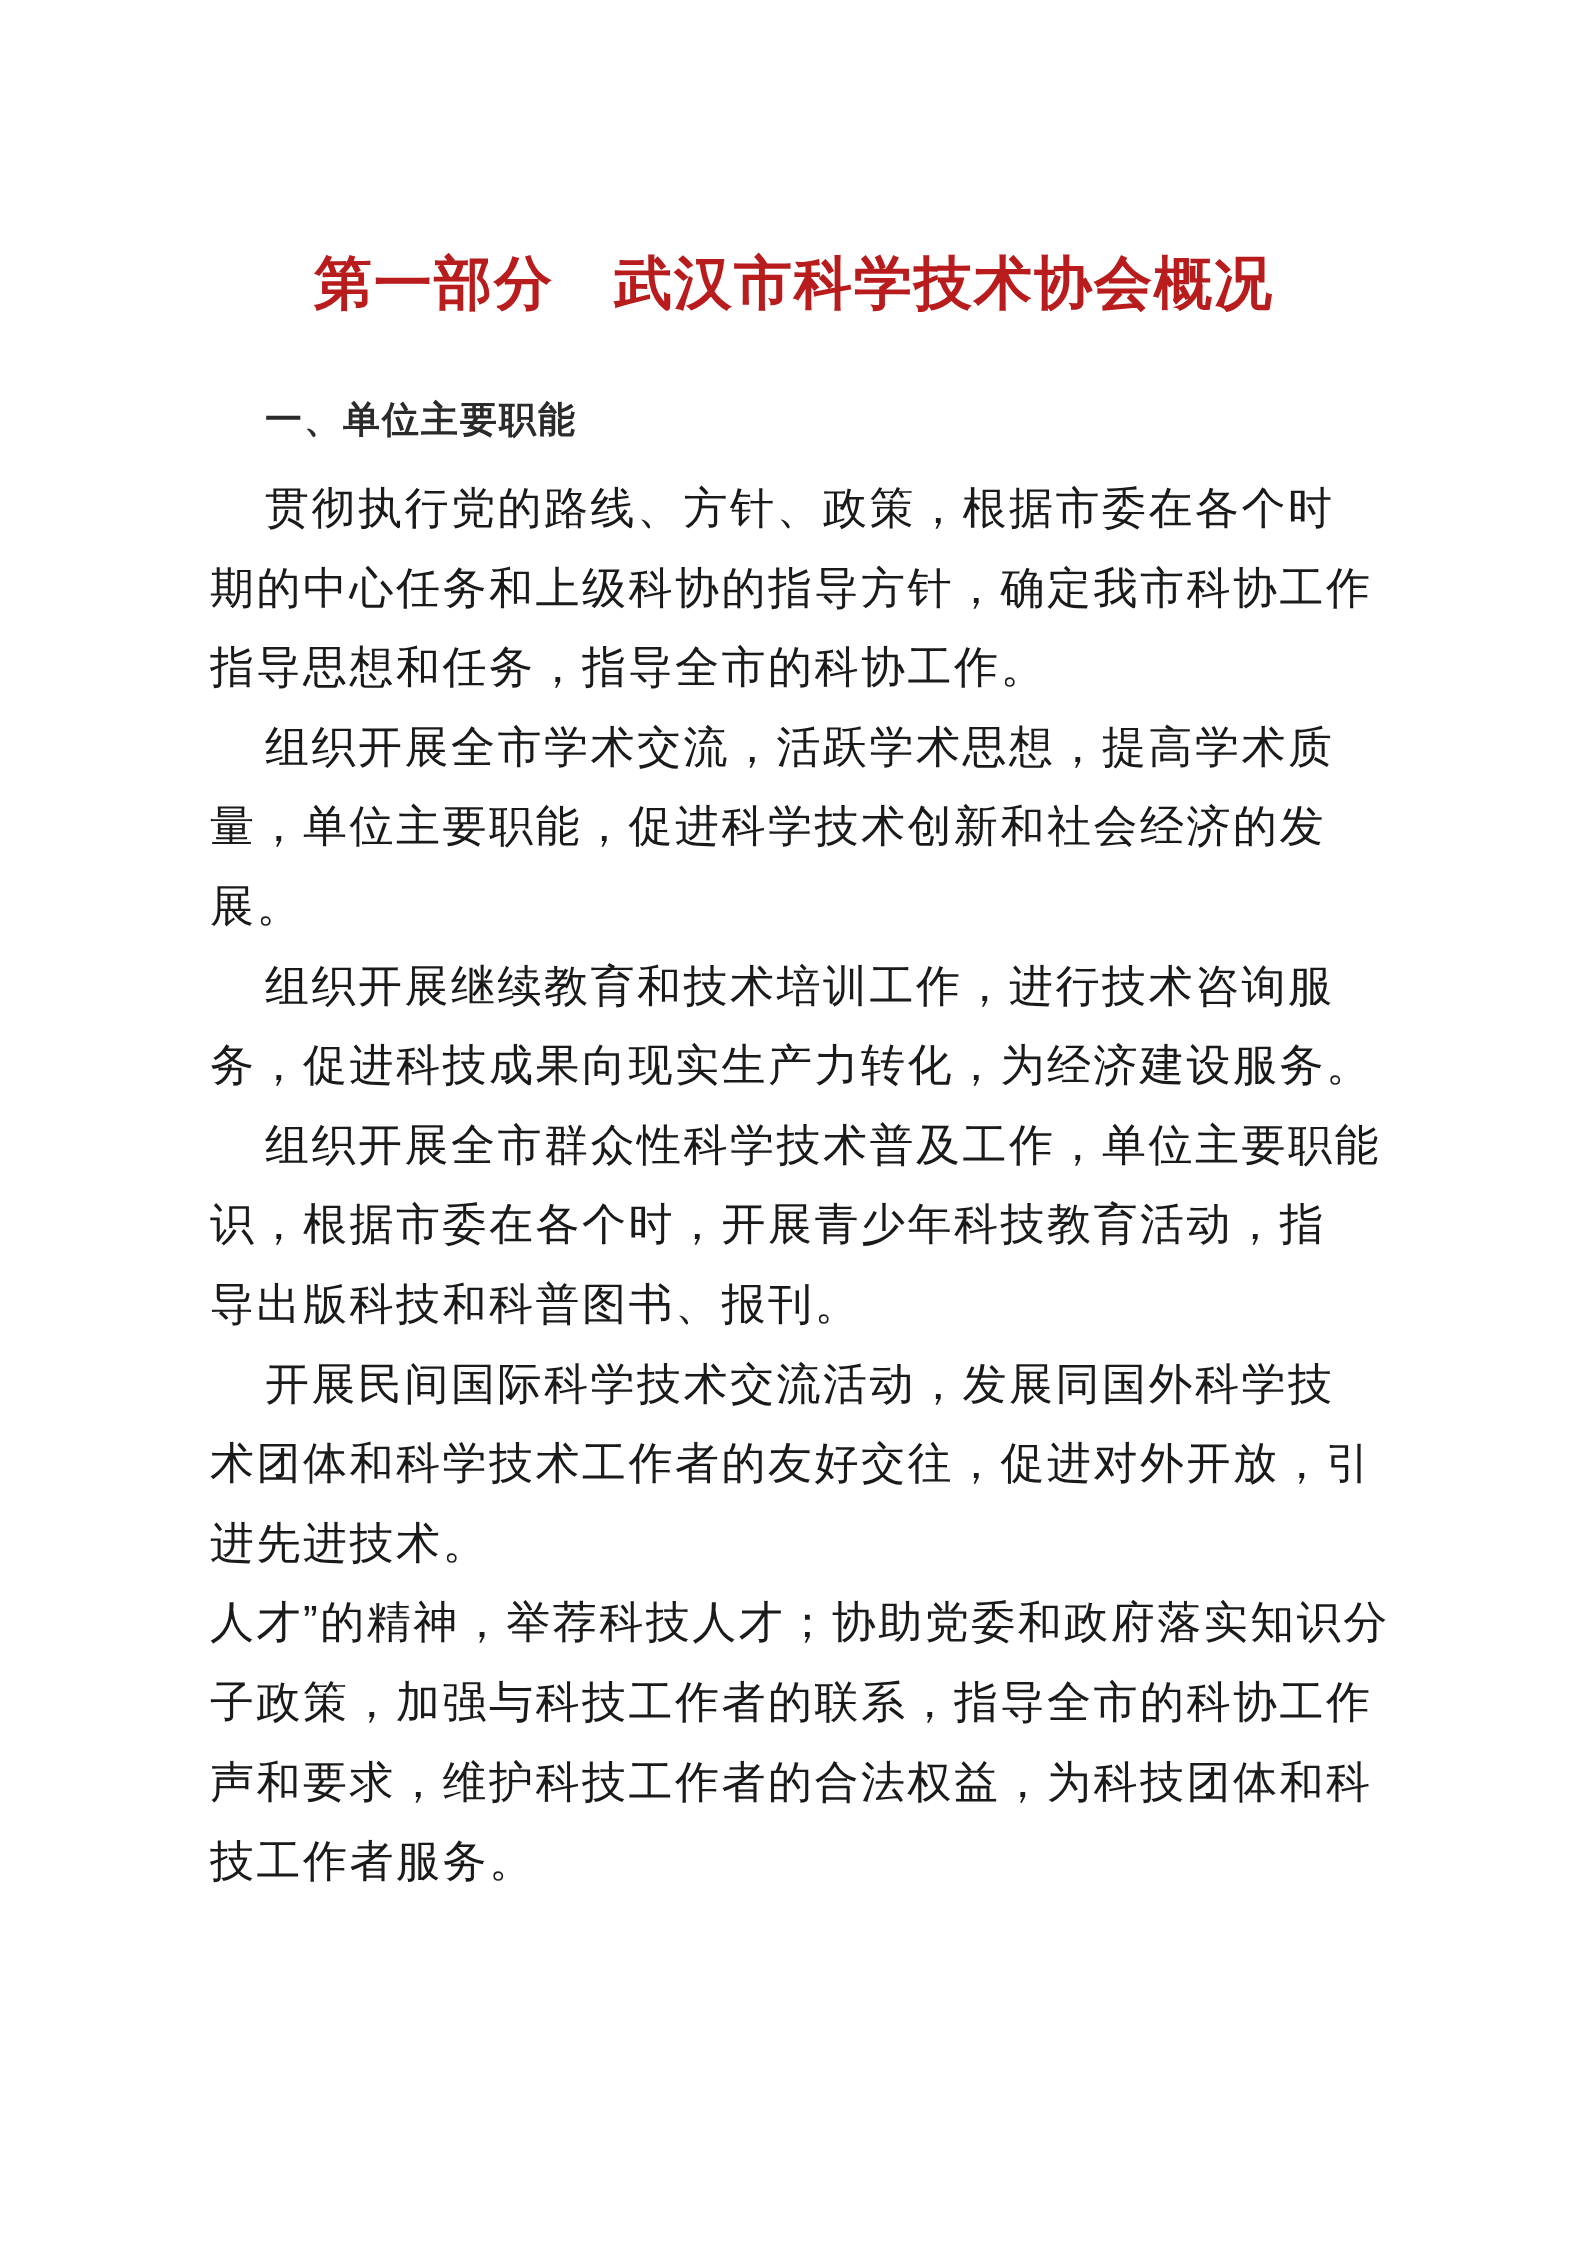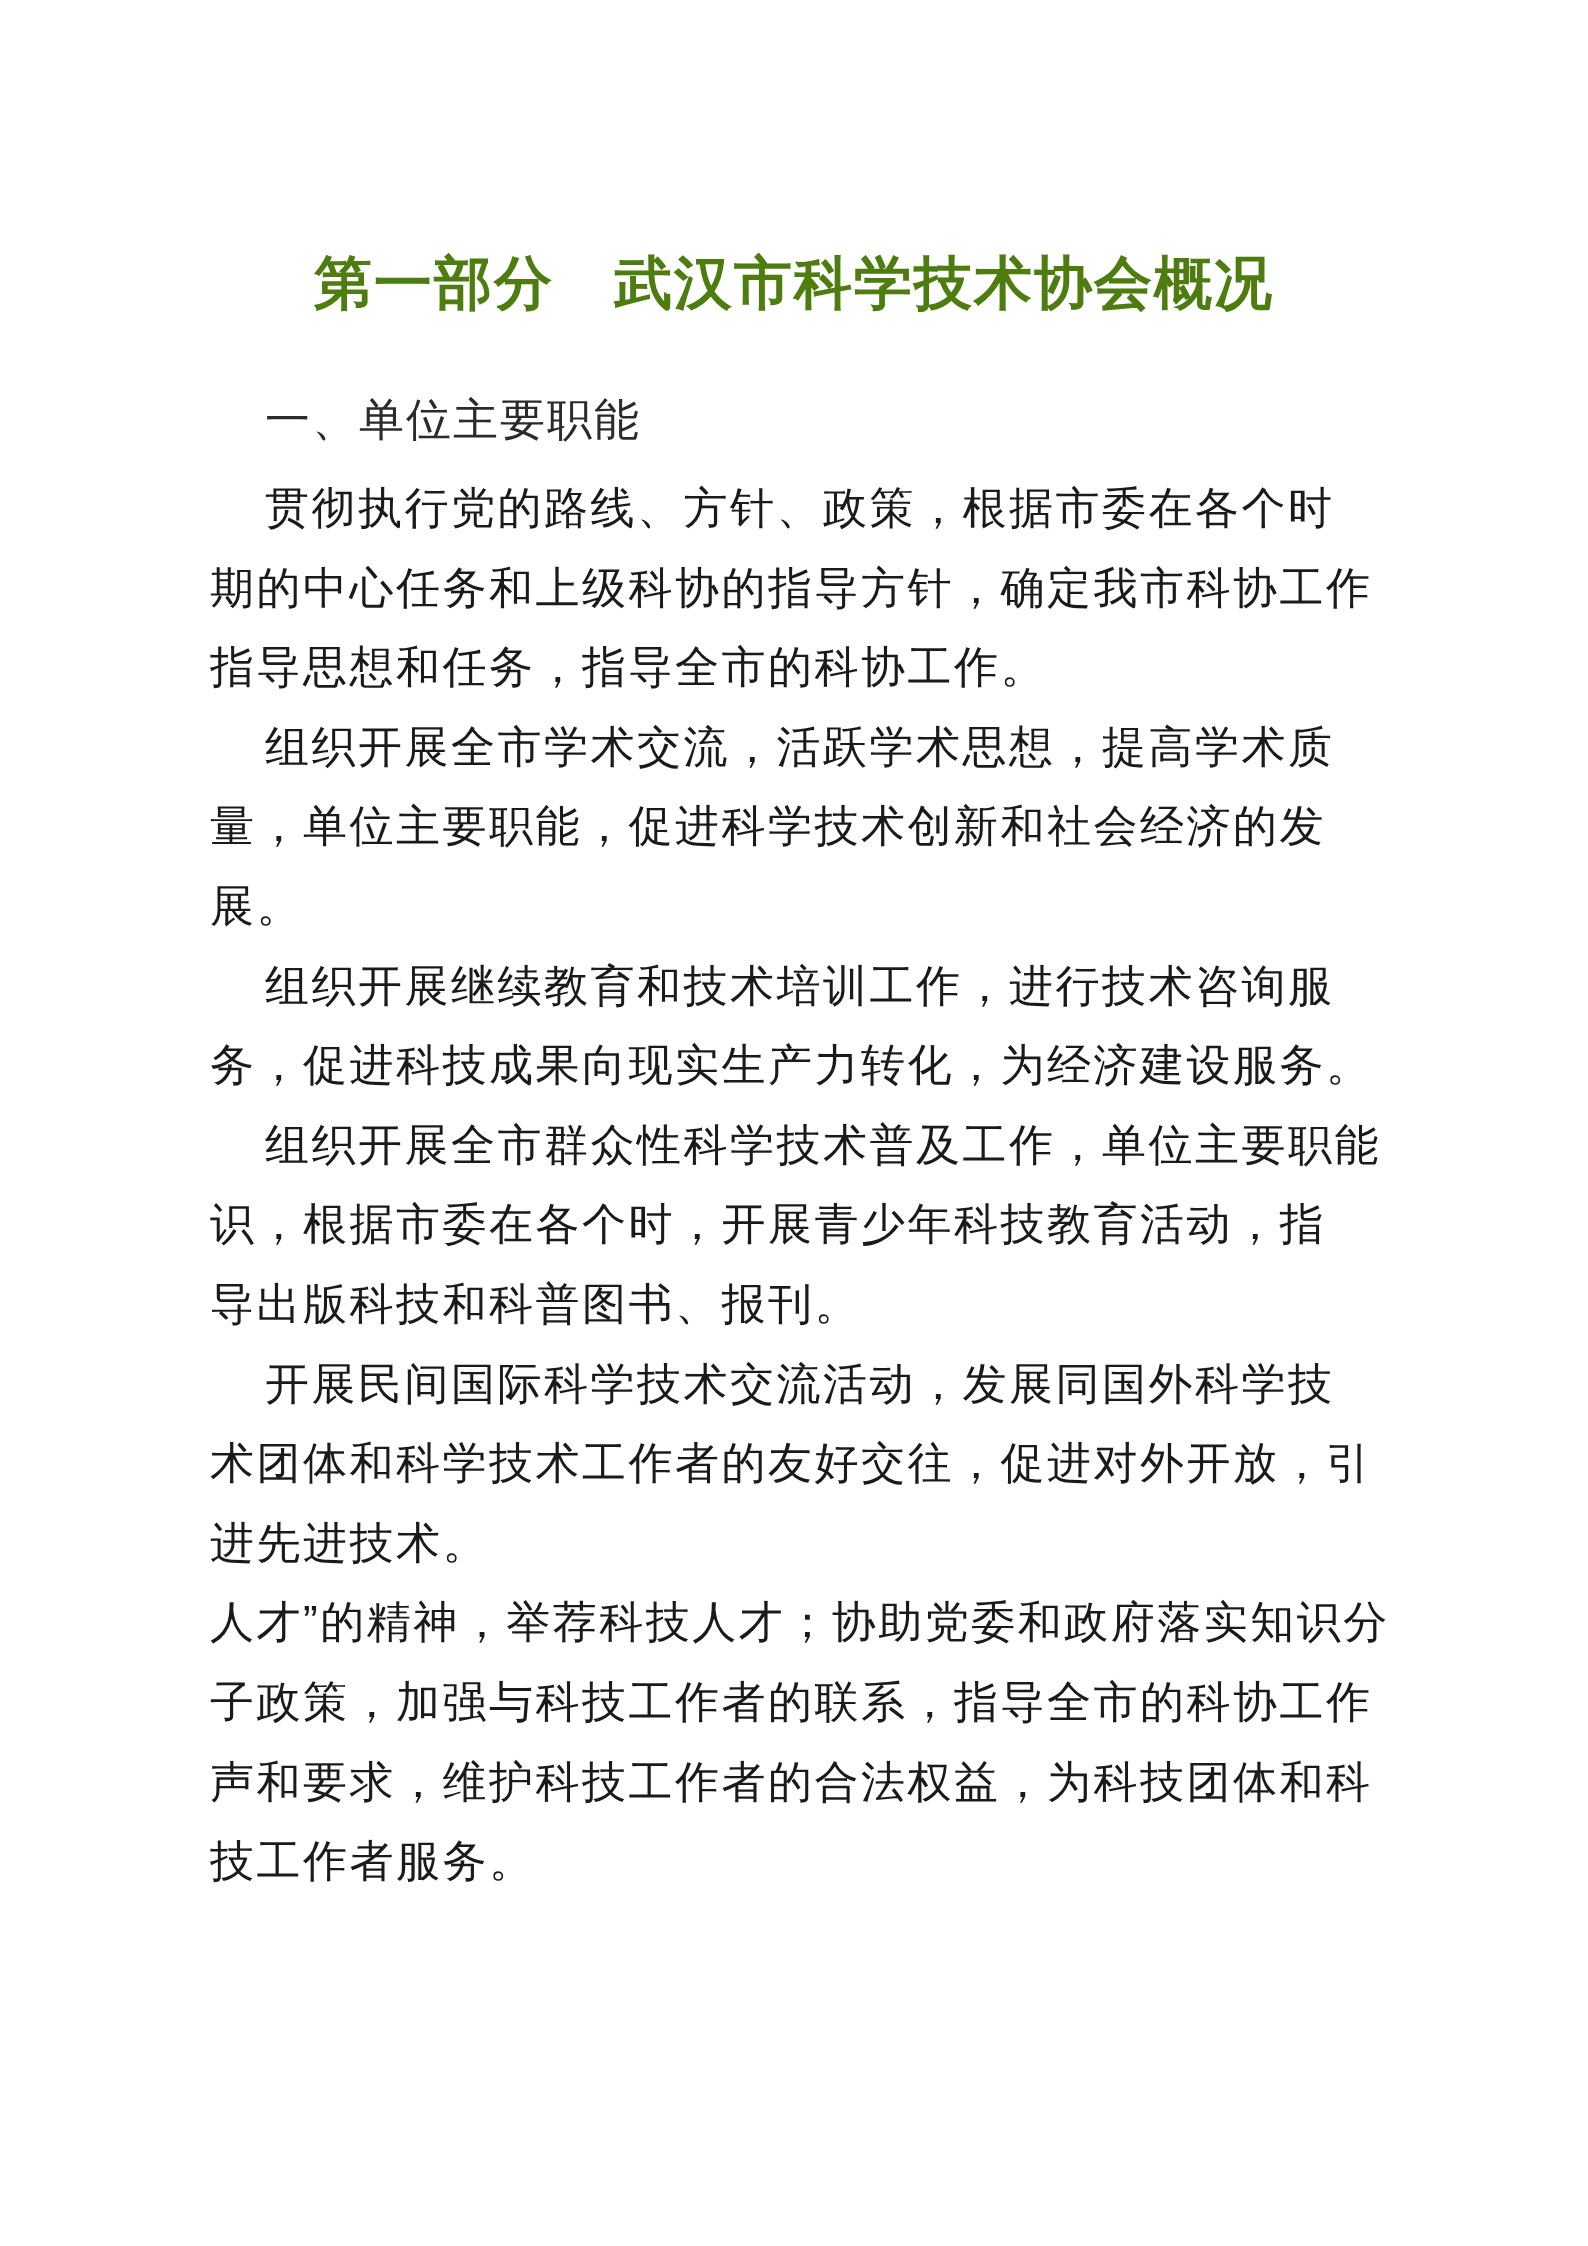--- a/index.html
+++ b/index.html
@@ -16,28 +16,28 @@
   }
   .doc-title {
     margin: 0;
     padding-top: 250px;
     text-align: center;
     font-family: "Liberation Sans", sans-serif;
     font-weight: 700;
     font-size: 58px;
     line-height: 66px;
     letter-spacing: 2px;
-    color: #4d7c0f;
+    color: #b91c1c;
   }
   .section-heading {
     margin: 77px 210px 0 210px;
     padding-left: 55px;
     font-family: "Liberation Sans", sans-serif;
-    font-weight: 400;
-    font-size: 45px;
+    font-weight: 700;
+    font-size: 37px;
     line-height: 54px;
     letter-spacing: 2px;
     color: #2b2b2b;
   }
   .body-text {
     margin: 21px 180px 0 210px;
     font-family: Liberation Sans, sans-serif;
     font-weight: 400;
     font-size: 44px;
     line-height: 79.6px;

